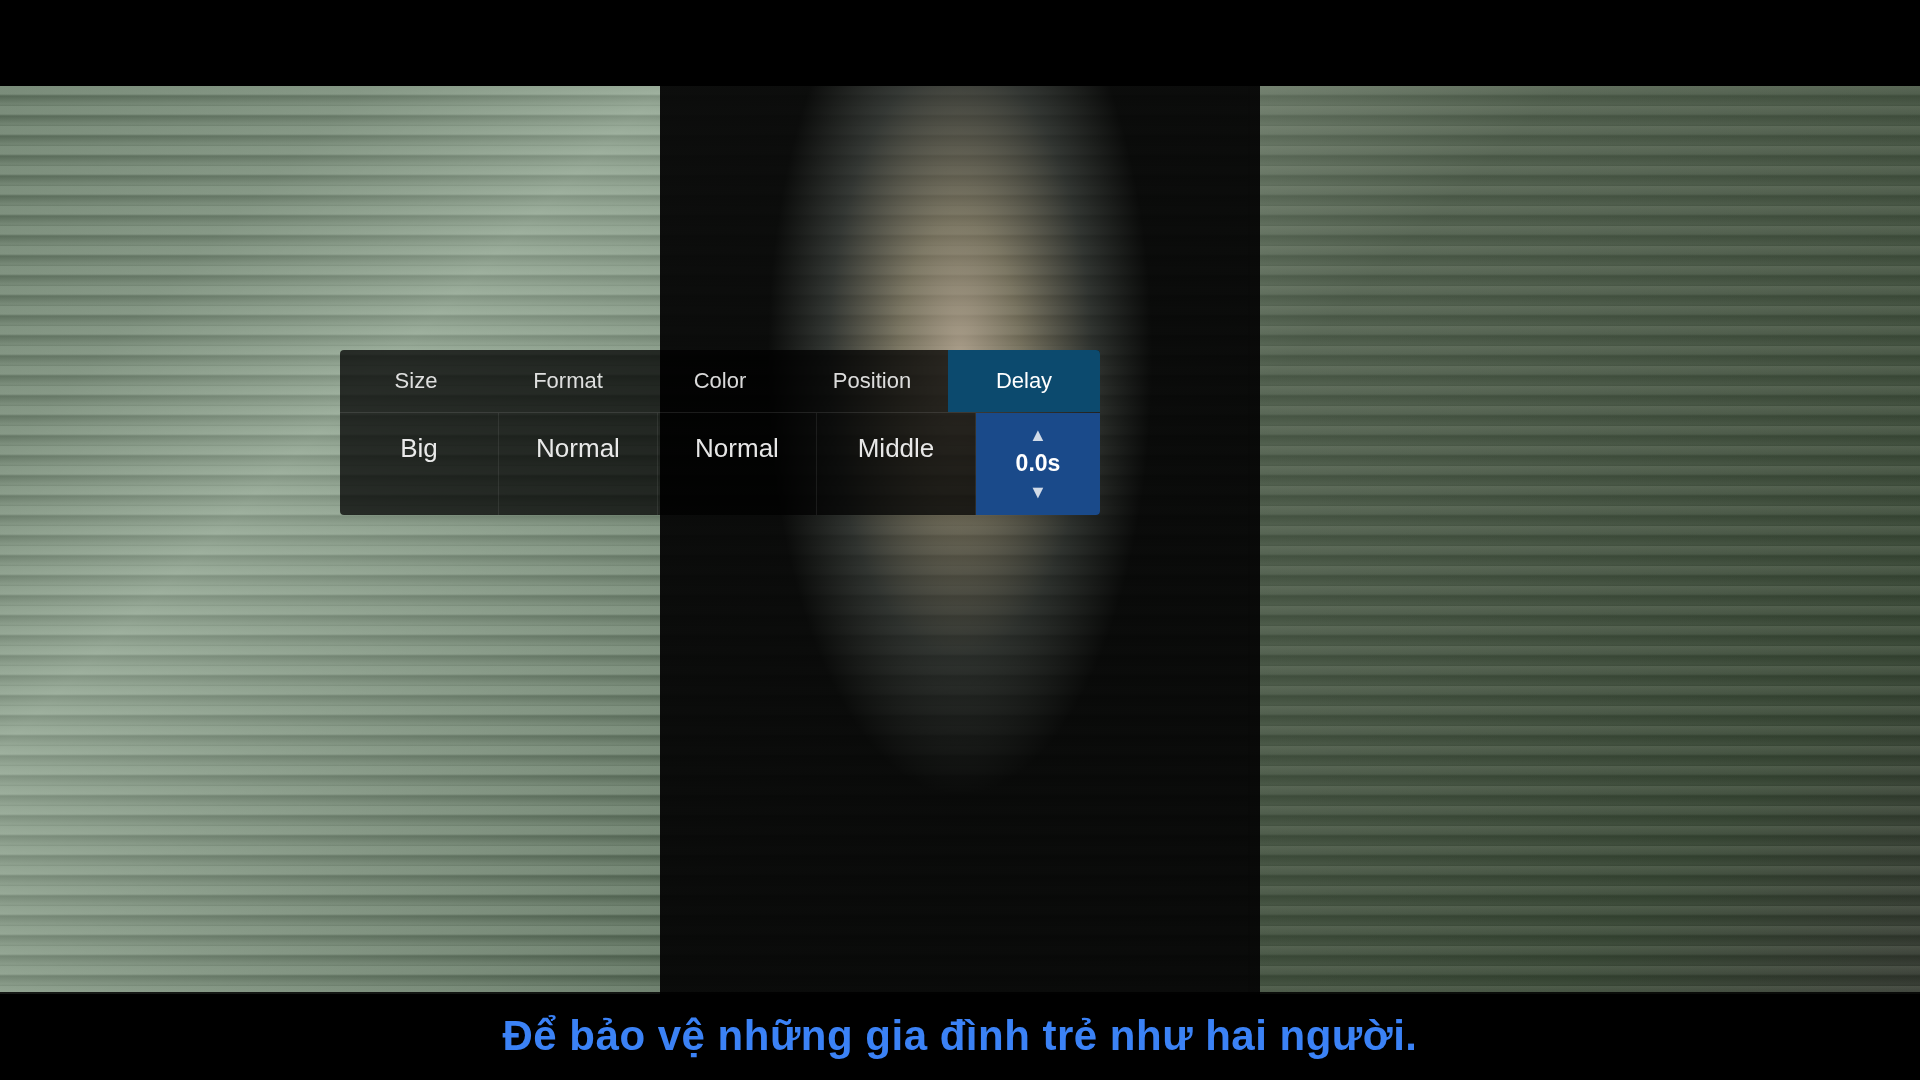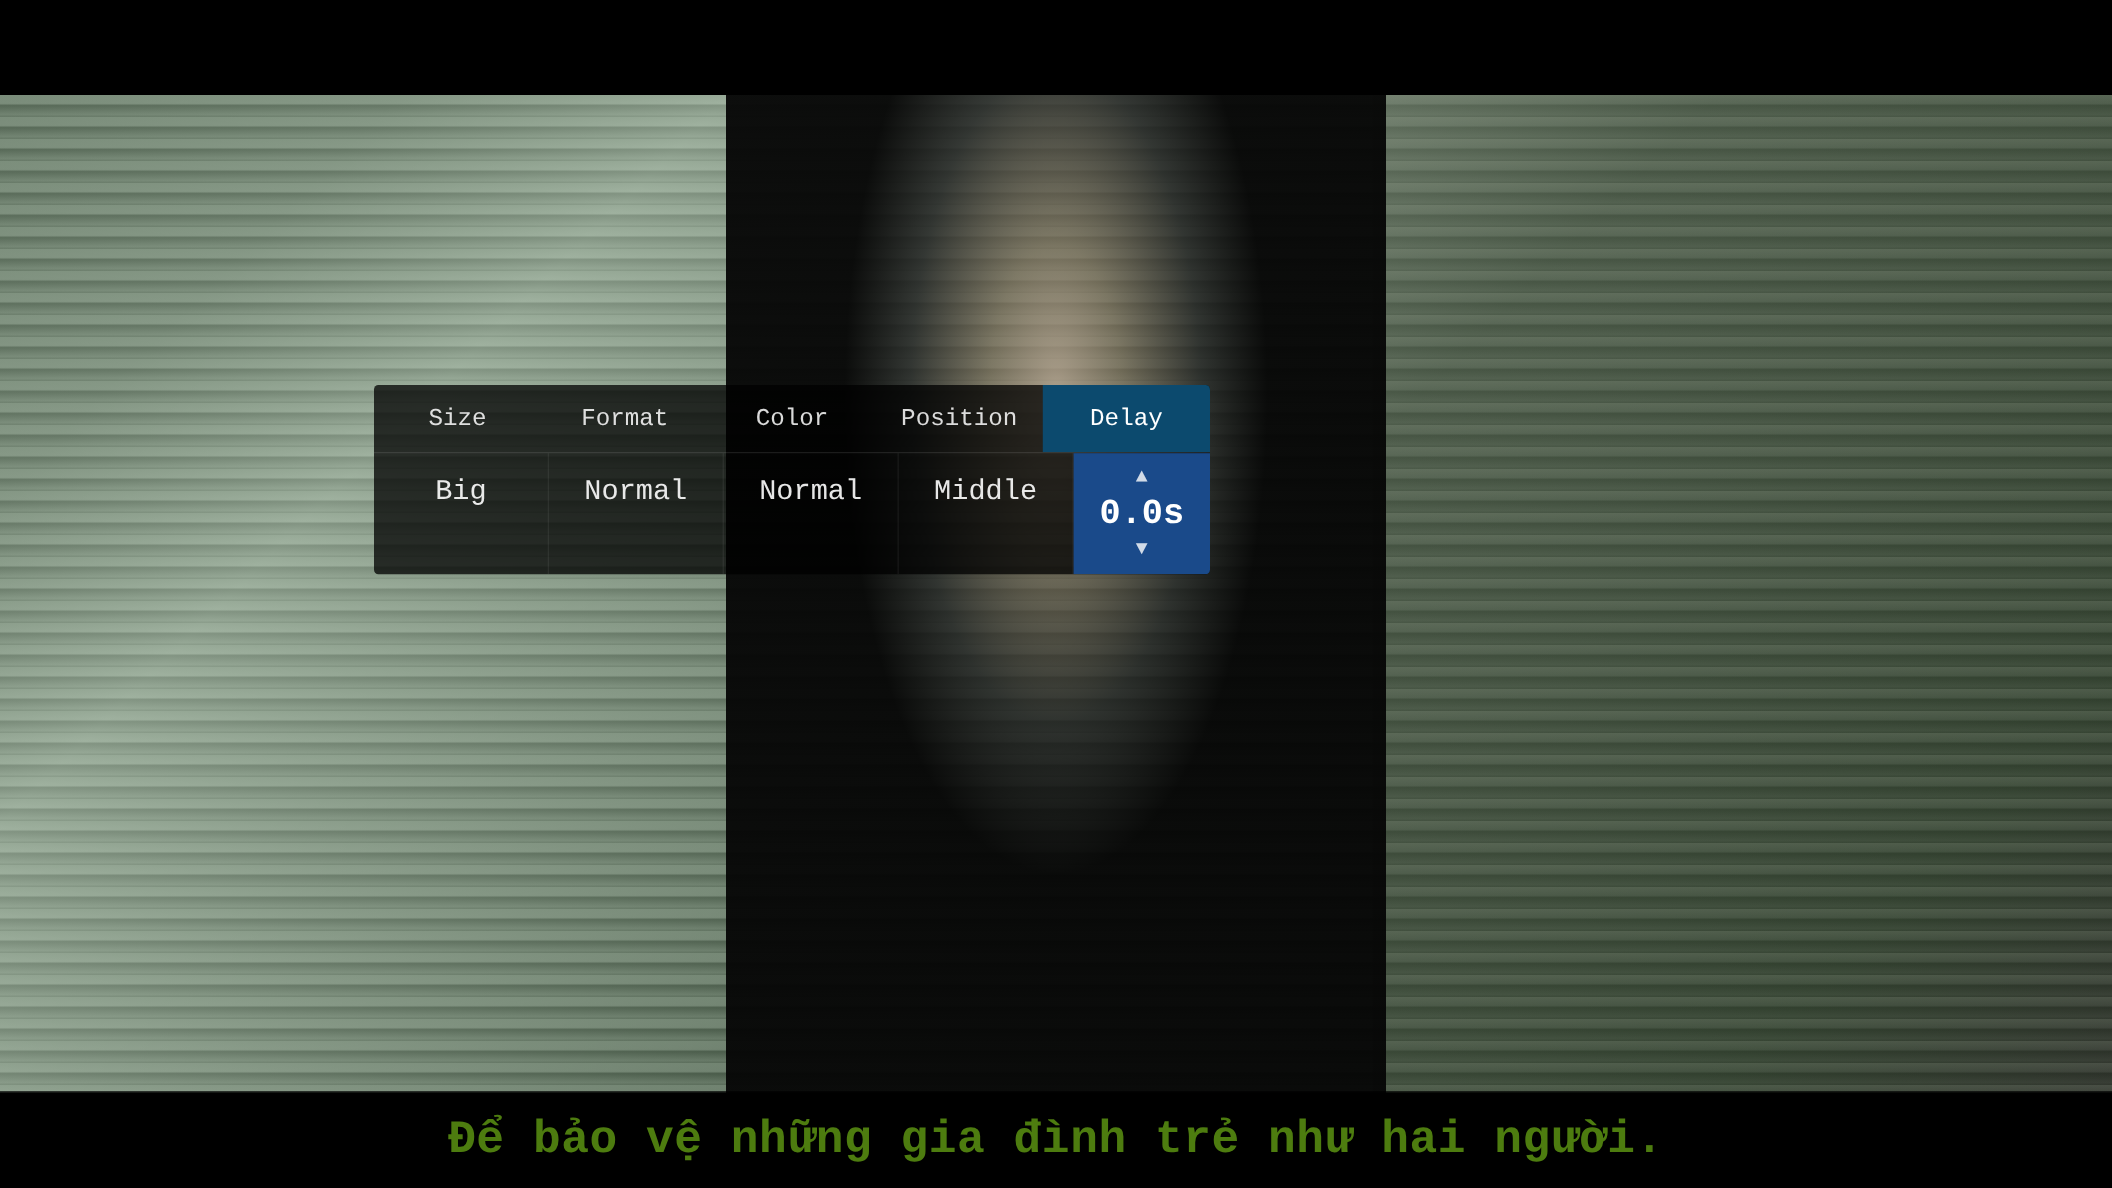--- a/index.html
+++ b/index.html
@@ -9,21 +9,20 @@
       height: 1080px;
       overflow: hidden;
       background: #000;
       font-family: Arial, sans-serif;
     }
 
     .video-container {
       position: relative;
       width: 1920px;
       height: 1080px;
-      font-family: Liberation Mono, monospace;
     }
 
     
     .video-bg {
       position: absolute;
       top: 0; left: 0;
       width: 100%; height: 100%;
       background:
         linear-gradient(180deg,
           #000 0%,
@@ -117,21 +116,21 @@
       left: 0; right: 0;
       height: 88px;
       background: rgba(0, 0, 0, 0.85);
       display: flex;
       align-items: center;
       justify-content: center;
       z-index: 10;
     }
 
     .subtitle-text {
-      color: #4d7c0f;
+      color: #3b82f6;
       font-size: 42px;
       font-weight: bold;
       text-align: center;
       letter-spacing: 0.5px;
     }
 
     
     .settings-panel {
       position: absolute;
       top: 350px;
@@ -185,21 +184,21 @@
       background: #1a4a8a;
       color: #fff;
       display: flex;
       flex-direction: column;
       align-items: center;
       justify-content: center;
       padding: 8px 10px;
     }
 
     .delay-value {
-      font-size: 32px;
+      font-size: 23px;
       font-weight: bold;
       color: #fff;
       line-height: 1.2;
     }
 
     .delay-arrow {
       color: rgba(255,255,255,0.8);
       font-size: 18px;
       cursor: pointer;
       padding: 4px 8px;

